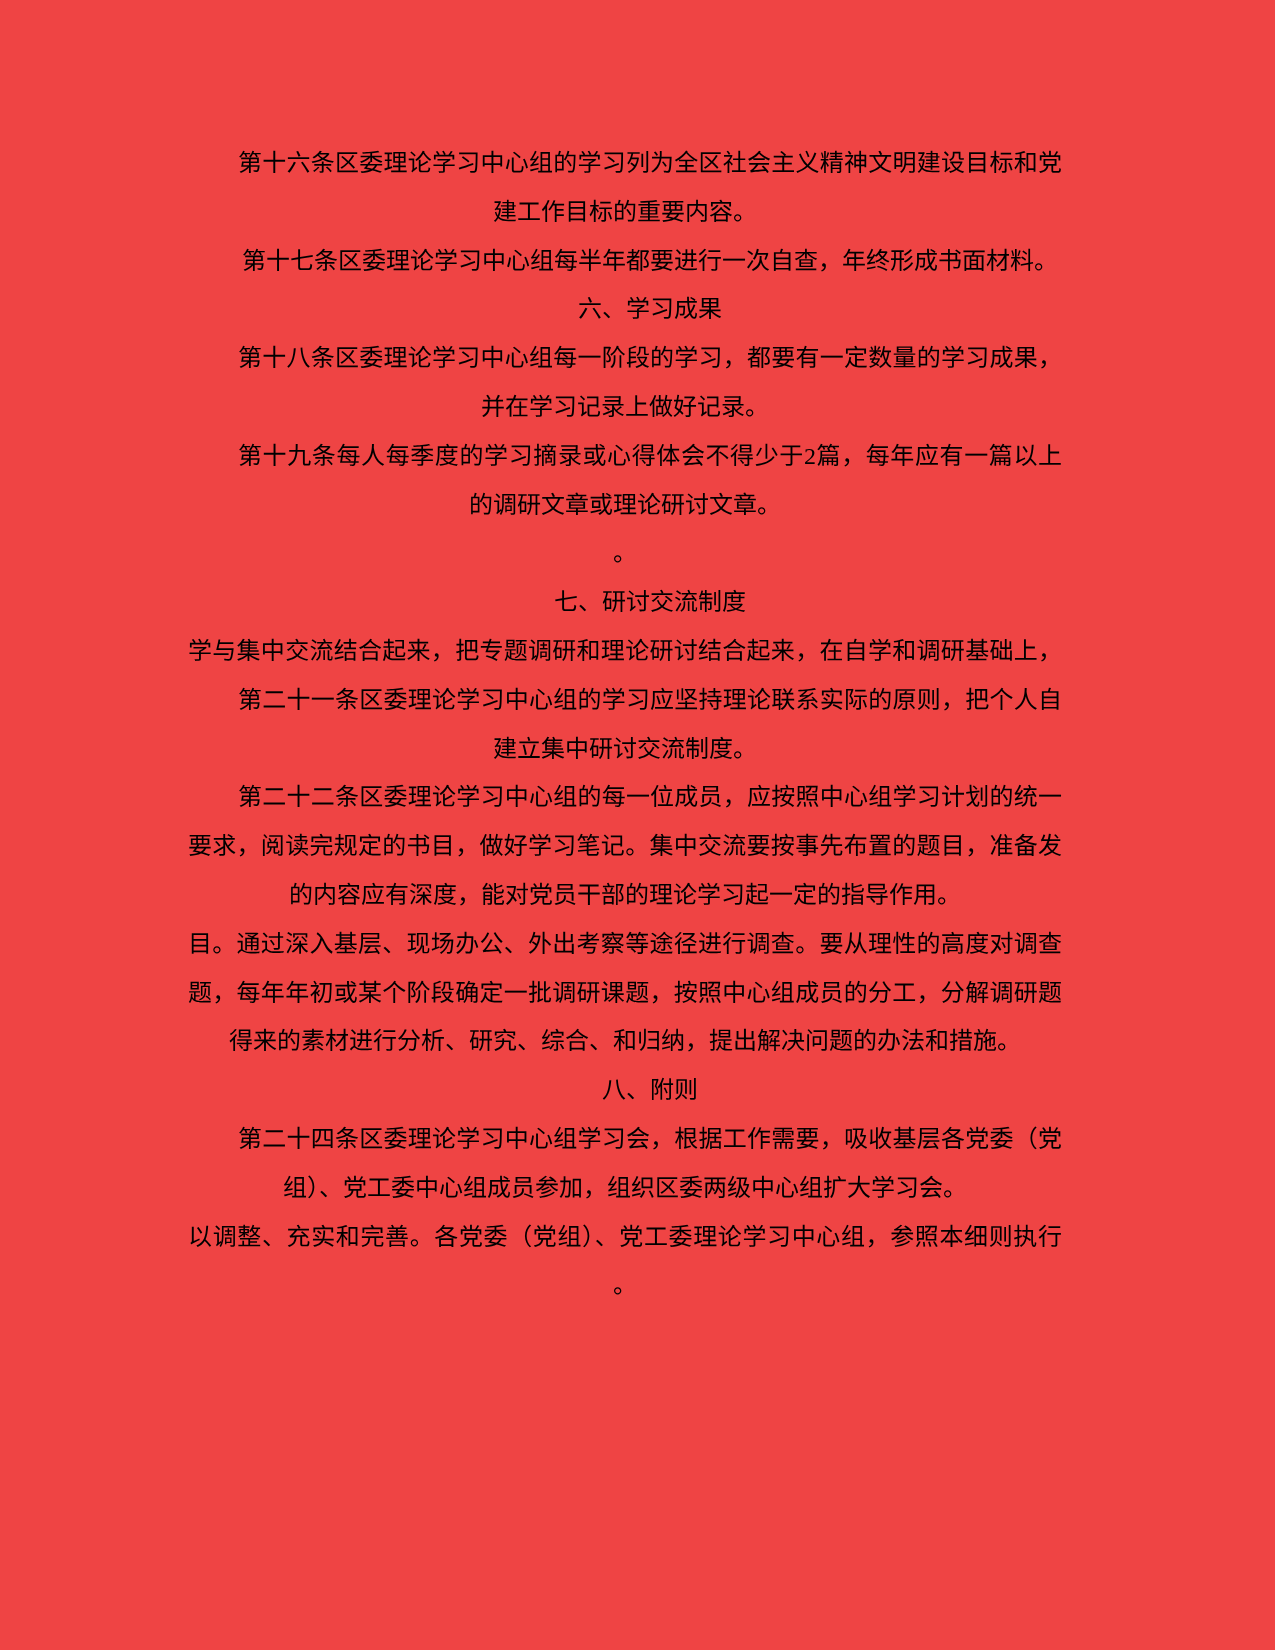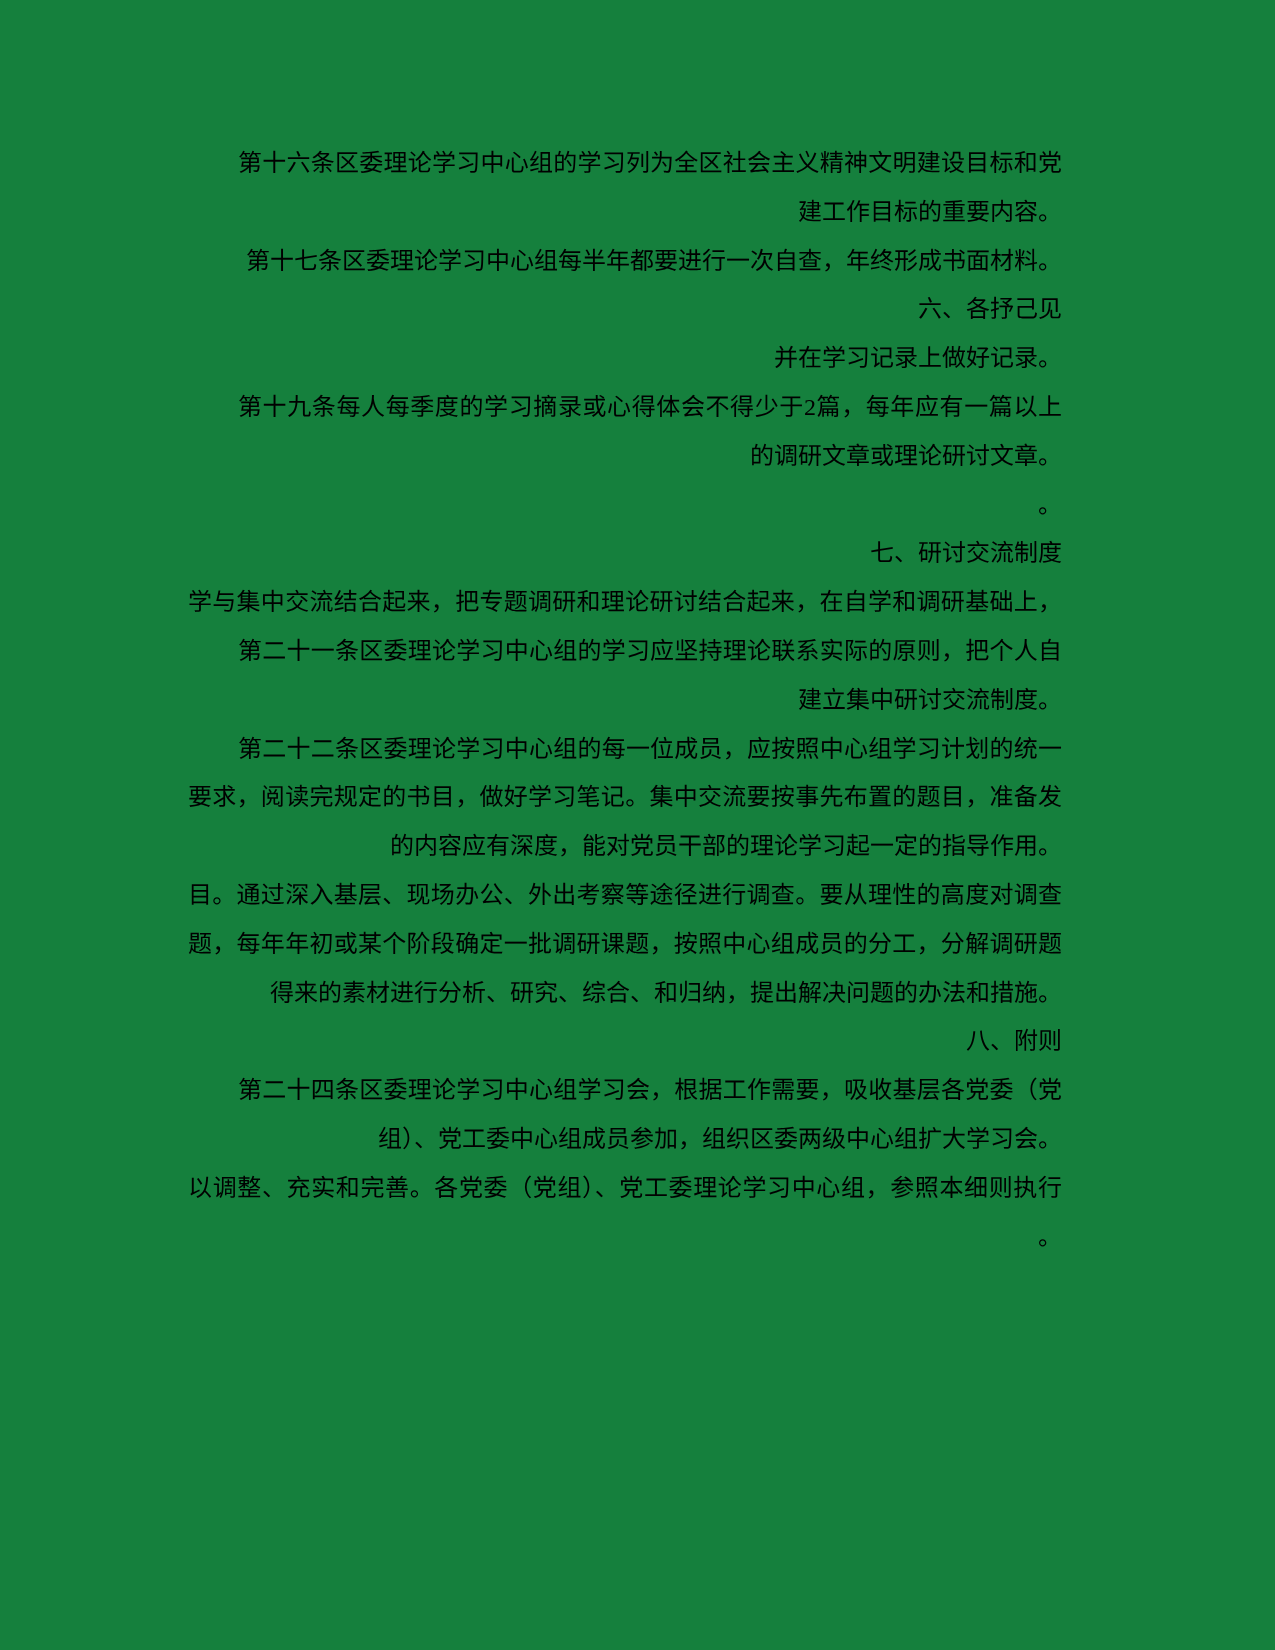--- a/index.html
+++ b/index.html
@@ -19,41 +19,42 @@
     left: 188px;
     top: 139px;
     width: 874px;
     color: #000000;
     font-family: "Liberation Serif", "DejaVu Serif", serif;
     font-size: 24px;
     line-height: 48.8px;
     text-align: left;
   }
   .line {
-    text-align: right;
+    text-align: center;
     white-space: normal;
   }
   .line.indent {
     text-indent: 50px;
   }
   .line.fill {
     
     text-align: justify;
     text-align-last: justify;
   }
 </style>
 </head>
 <body>
 
-<div class="page" style="background: #15803d;">
+<div class="page" style="background: #ef4444;">
   <div class="doc" style="color: rgb(0, 0, 0);">
       <div class="line indent fill">第十六条区委理论学习中心组的学习列为全区社会主义精神文明建设目标和党</div>
       <div class="line">建工作目标的重要内容。</div>
       <div class="line indent">第十七条区委理论学习中心组每半年都要进行一次自查，年终形成书面材料。</div>
-      <div class="line indent">六、各抒己见</div>
+      <div class="line indent">六、学习成果</div>
+      <div class="line indent fill">第十八条区委理论学习中心组每一阶段的学习，都要有一定数量的学习成果，</div>
       <div class="line">并在学习记录上做好记录。</div>
       <div class="line indent fill">第十九条每人每季度的学习摘录或心得体会不得少于2篇，每年应有一篇以上</div>
       <div class="line">的调研文章或理论研讨文章。</div>
       <div class="line">。</div>
       <div class="line indent">七、研讨交流制度</div>
       <div class="line fill">学与集中交流结合起来，把专题调研和理论研讨结合起来，在自学和调研基础上，</div>
       <div class="line indent fill">第二十一条区委理论学习中心组的学习应坚持理论联系实际的原则，把个人自</div>
       <div class="line">建立集中研讨交流制度。</div>
       <div class="line indent fill">第二十二条区委理论学习中心组的每一位成员，应按照中心组学习计划的统一</div>
       <div class="line fill">要求，阅读完规定的书目，做好学习笔记。集中交流要按事先布置的题目，准备发</div>

